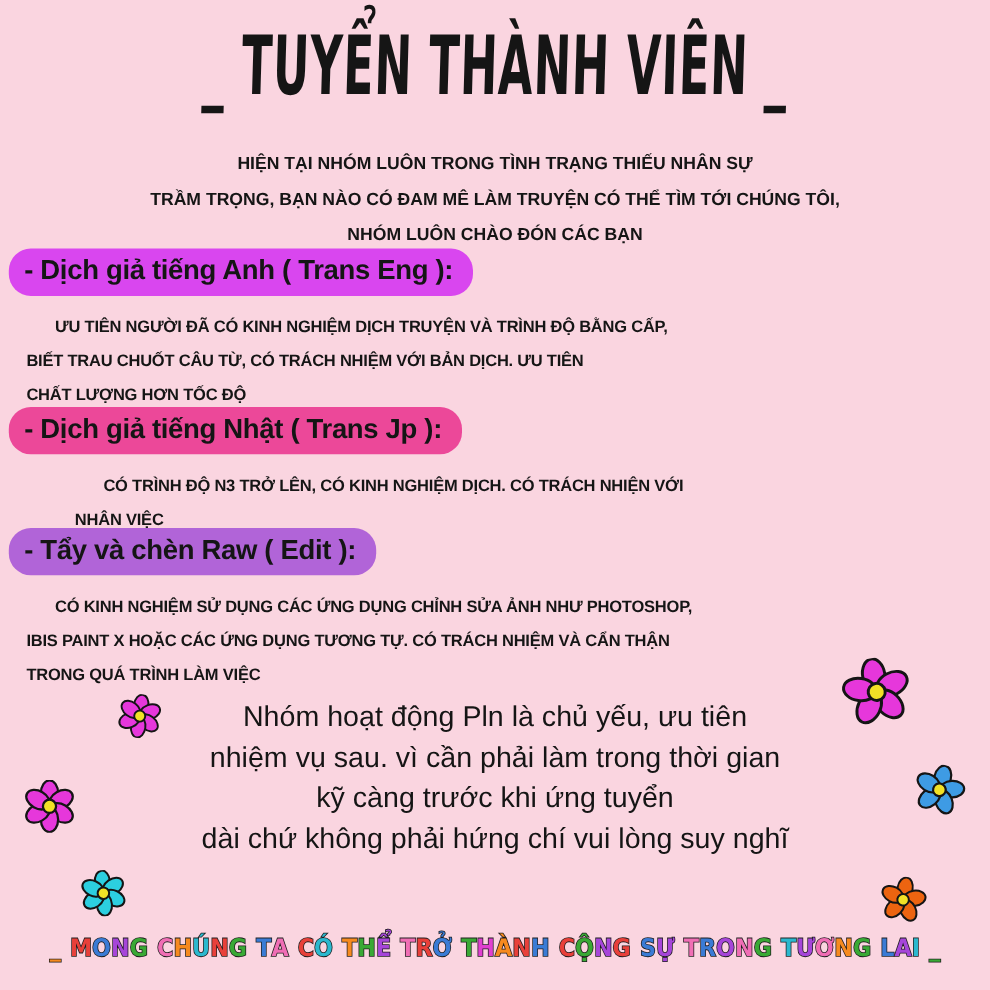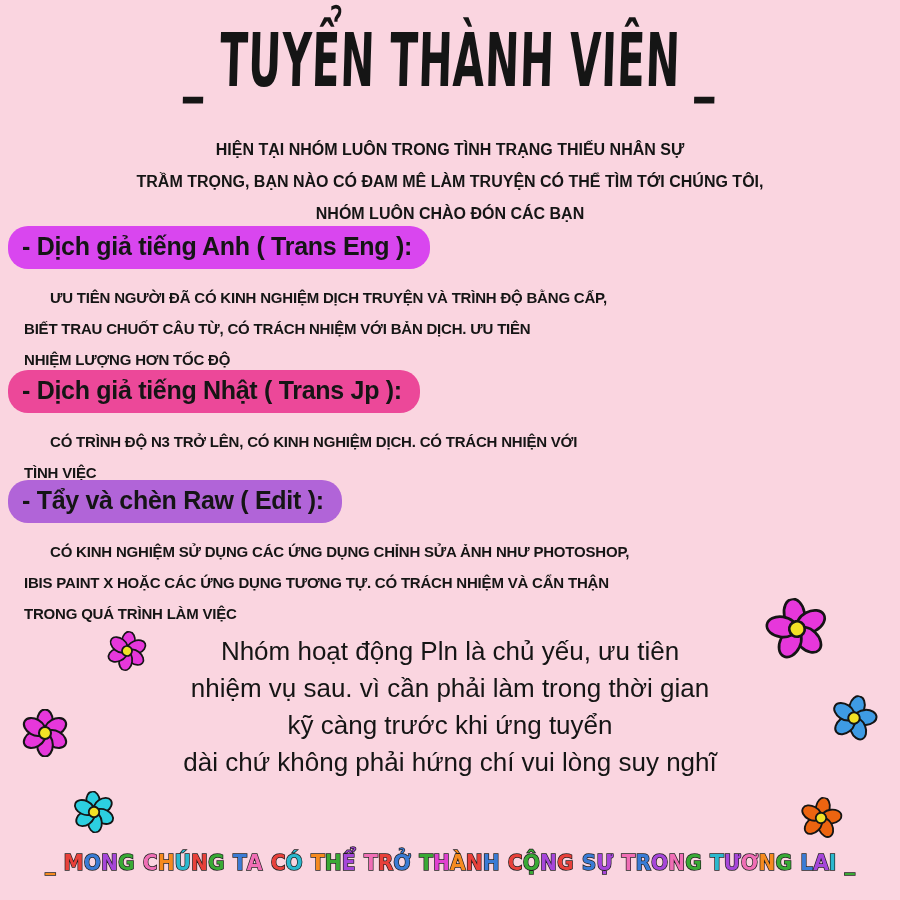--- a/index.html
+++ b/index.html
@@ -29,21 +29,21 @@
     white-space:nowrap;
   }
   .hdr-1 { top:226px; }
   .hdr-2 { top:370px; }
   .hdr-3 { top:480px; }
   .role-body {
     position:absolute; left:24px; font-size:15px; font-weight:700;
     line-height:31px; letter-spacing:-0.2px; white-space:nowrap;
   }
   .body-1 { top:282px; }
-  .body-2 { top:426px; }
+  .body-2 { top:426px;margin-left:44px; }
   .body-3 { top:536px; }
   .role-body .first { padding-left:26px; }
   .note {
     position:absolute; top:633px; left:0; width:100%;
     text-align:center; font-size:26px; font-weight:400;
     line-height:37px; white-space:nowrap;
   }
   .footer {
     position:absolute; top:850px; left:0; width:100%;
     text-align:center; font-family:"DejaVu Sans", sans-serif;
@@ -70,29 +70,29 @@
     <div>TRẦM TRỌNG, BẠN NÀO CÓ ĐAM MÊ LÀM TRUYỆN CÓ THỂ TÌM TỚI CHÚNG TÔI,</div>
     <div>NHÓM LUÔN CHÀO ĐÓN CÁC BẠN</div>
   </div>
 
   <div class="role-header hdr-1" style="background-color: #d946ef;">
     <span>- Dịch giả tiếng Anh ( Trans Eng ):</span>
   </div>
   <div class="role-body body-1">
     <div class="first">ƯU TIÊN NGƯỜI ĐÃ CÓ KINH NGHIỆM DỊCH TRUYỆN VÀ TRÌNH ĐỘ BẰNG CẤP,</div>
     <div>BIẾT TRAU CHUỐT CÂU TỪ, CÓ TRÁCH NHIỆM VỚI BẢN DỊCH. ƯU TIÊN</div>
-    <div>NHIỆM LƯỢNG HƠN TỐC ĐỘ</div>
+    <div>CHẤT LƯỢNG HƠN TỐC ĐỘ</div>
   </div>
 
   <div class="role-header hdr-2" style="background-color: #ec4899;">
     <span>- Dịch giả tiếng Nhật ( Trans Jp ):</span>
   </div>
   <div class="role-body body-2">
     <div class="first">CÓ TRÌNH ĐỘ N3 TRỞ LÊN, CÓ KINH NGHIỆM DỊCH. CÓ TRÁCH NHIỆN VỚI</div>
-    <div>TÌNH VIỆC</div>
+    <div>NHÂN VIỆC</div>
   </div>
 
   <div class="role-header hdr-3" style="background-color: rgb(177, 100, 216);">
     <span>- Tẩy và chèn Raw ( Edit ):</span>
   </div>
   <div class="role-body body-3">
     <div class="first">CÓ KINH NGHIỆM SỬ DỤNG CÁC ỨNG DỤNG CHỈNH SỬA ẢNH NHƯ PHOTOSHOP,</div>
     <div>IBIS PAINT X HOẶC CÁC ỨNG DỤNG TƯƠNG TỰ. CÓ TRÁCH NHIỆM VÀ CẨN THẬN</div>
     <div>TRONG QUÁ TRÌNH LÀM VIỆC</div>
   </div>

